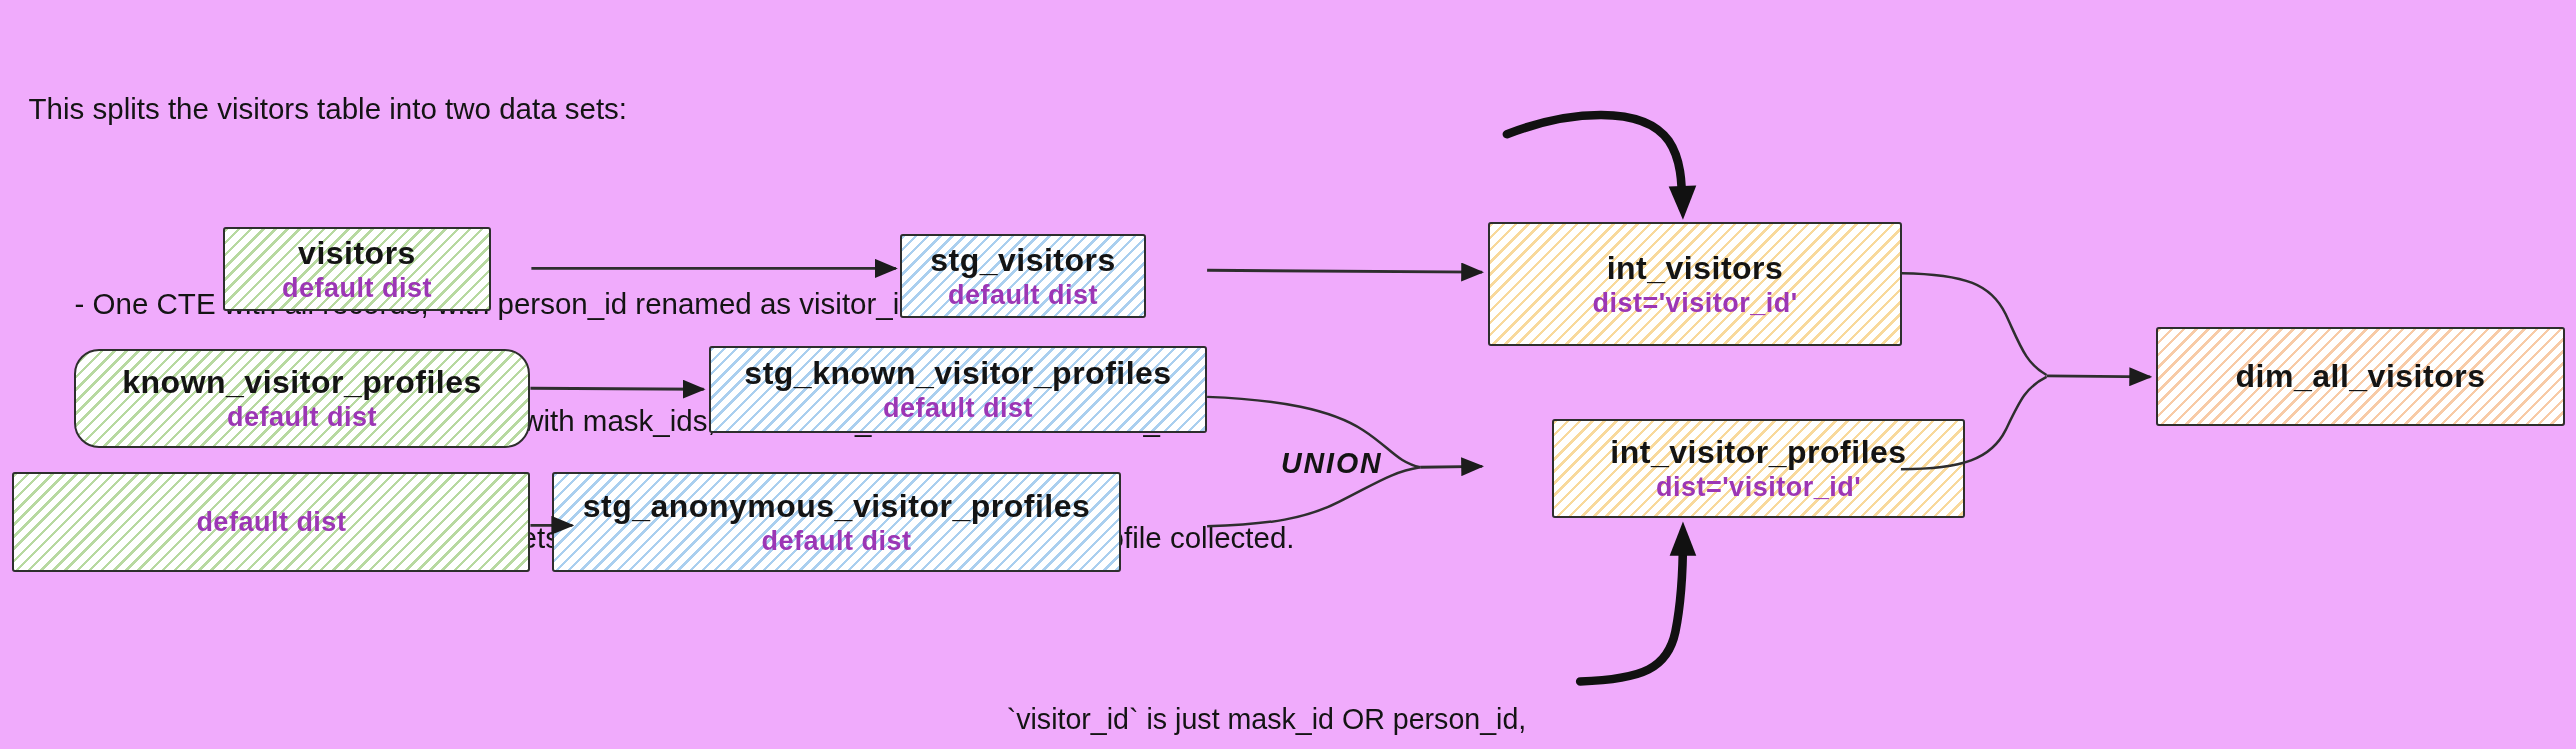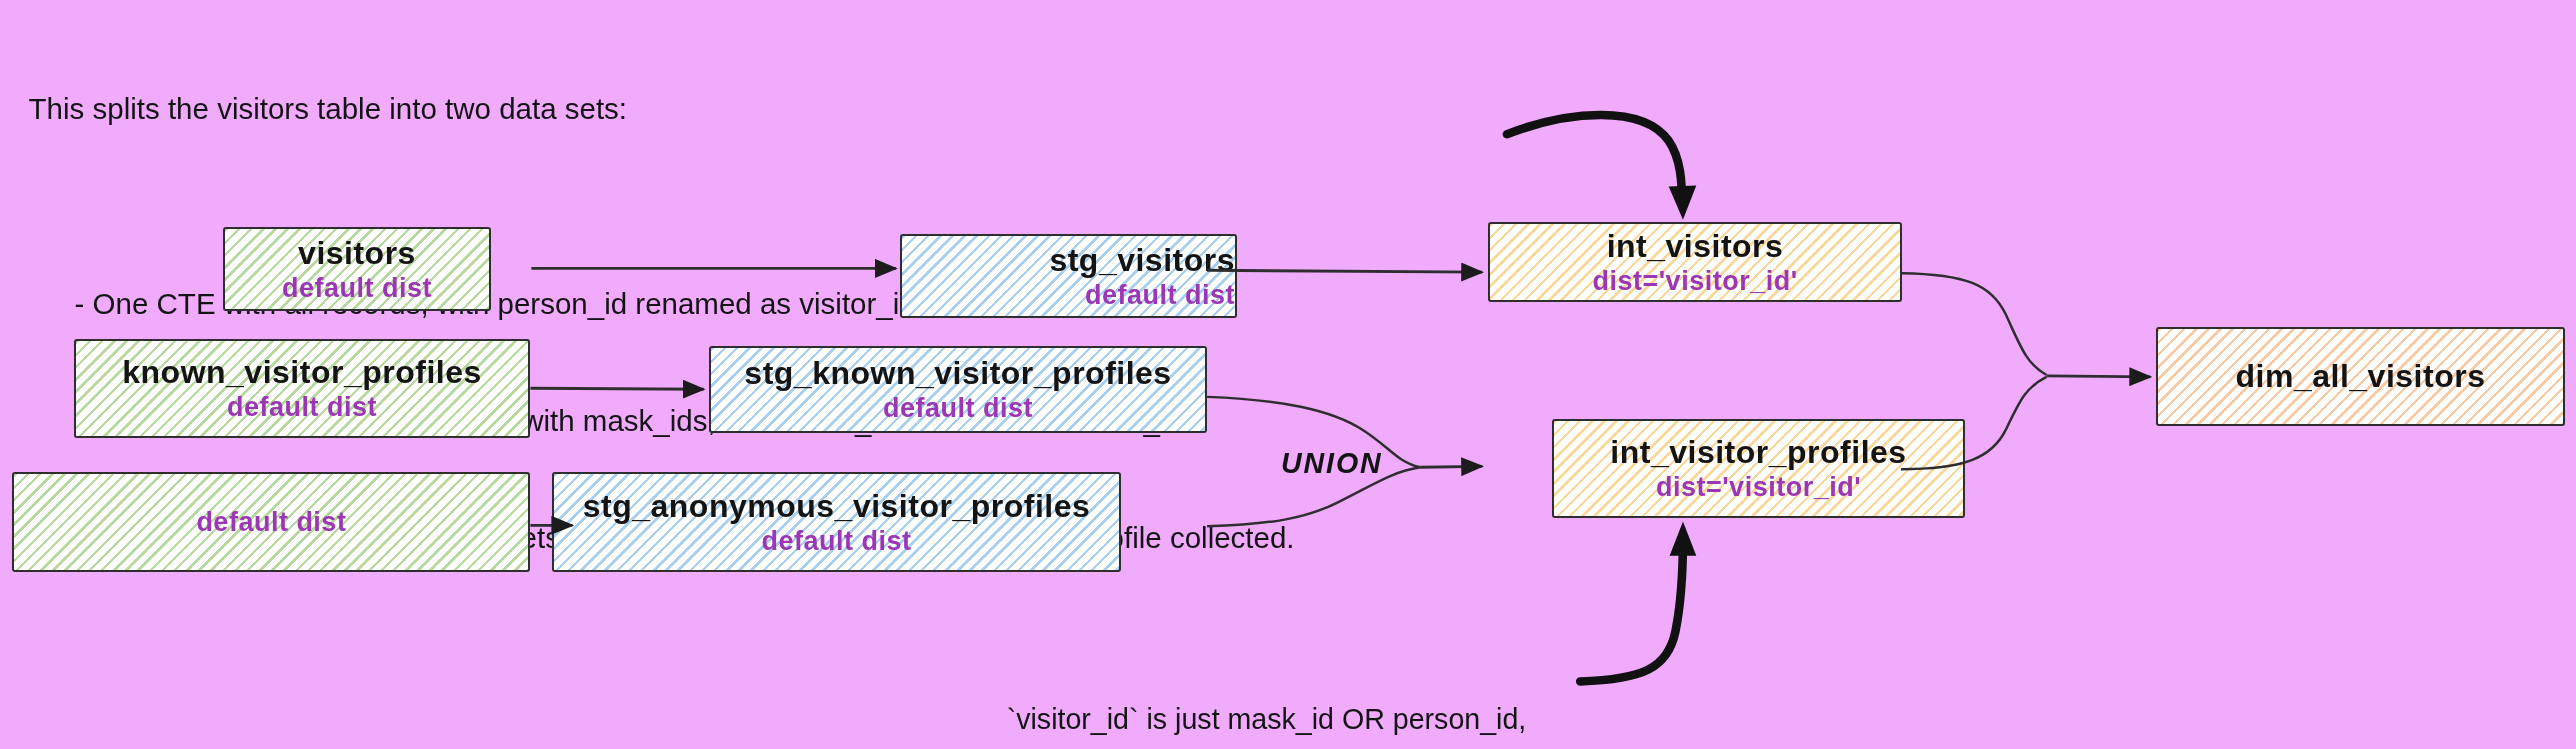--- a/index.html
+++ b/index.html
@@ -22,26 +22,26 @@
     gap:1px;
   }
   .node .title   { font-size:32px; font-weight:600; color:#141414; letter-spacing:0.5px; }
   .node .subtitle{ font-size:27px; font-weight:600; color:#9c36b5; letter-spacing:0.5px; }
   .green  { background: repeating-linear-gradient(135deg, rgba(125,186,83,0.55) 0 2.5px, rgba(0,0,0,0) 2.5px 8.6px) #fff; }
   .blue   { background: repeating-linear-gradient(135deg, rgba(100,168,226,0.55) 0 2.5px, rgba(0,0,0,0) 2.5px 8.6px) #fff; }
   .yellow { background: repeating-linear-gradient(135deg, rgba(243,186,74,0.55) 0 2.5px, rgba(0,0,0,0) 2.5px 8.6px) #fff; }
   .orange { background: repeating-linear-gradient(135deg, rgba(242,160,94,0.55) 0 2.5px, rgba(0,0,0,0) 2.5px 8.6px) #fff; }
 
   #n-visitors            { left:223px;  top:227px; width:268px; height:84px;  }
-  #n-known               { left:74px;   top:339px; width:456px; height:99px; }
+  #n-known               { left:74px;   top:349px; width:456px; height:99px;border-radius:25px; }
   #n-anon                { left:12.4px;   top:472px; width:518px; height:100px; }
-  #n-stg-visitors        { left:900px;  top:234px; width:337px; height:84px;align-items:flex-end;  }
+  #n-stg-visitors        { left:900px;  top:234px; width:246px; height:84px;  }
   #n-stg-known           { left:709px;  top:346px; width:498px; height:87px; }
   #n-stg-anon            { left:552px;  top:472px; width:569px; height:100px; }
-  #n-int-visitors        { left:1488px; top:222px; width:414px; height:80px; }
+  #n-int-visitors        { left:1488px; top:222px; width:414px; height:124px; }
   #n-int-visitor-profiles{ left:1552px; top:419px; width:413px; height:99px; }
   #n-dim                 { left:2156px; top:327px; width:409px; height:99px; }
 
   #union-label {
     position:absolute; left:1281px; top:447px;
     font-size:28.6px; font-style:italic; font-weight:600; letter-spacing:1.9px; color:#141414;
   }
   #edge-layer { position:absolute; left:0; top:0; pointer-events:none; }
 </style>
 </head>

